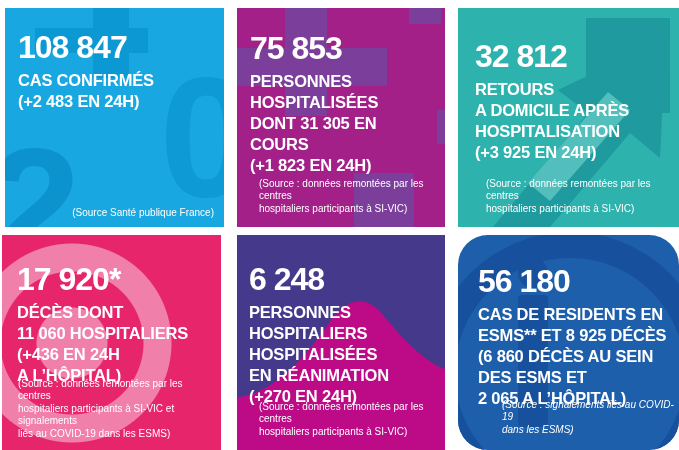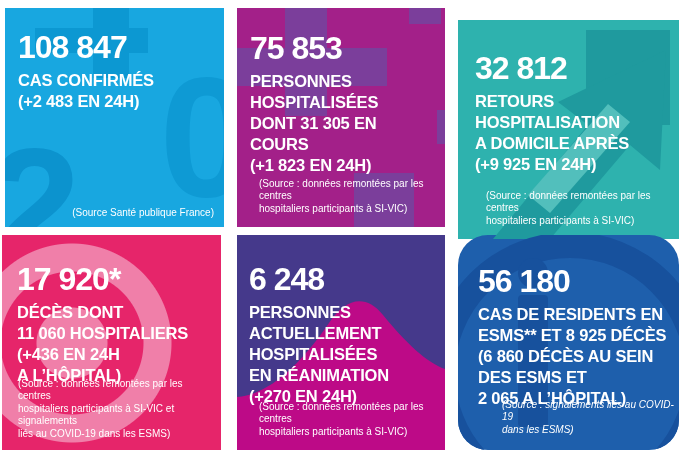--- a/index.html
+++ b/index.html
@@ -3,21 +3,21 @@
 <meta charset="utf-8">
 <style>
   html,body { margin:0; padding:0; background:#ffffff; }
   .canvas {
     position:relative; width:679px; height:450px; background:#ffffff;
     font-family:"Liberation Sans","DejaVu Sans",sans-serif; overflow:hidden;
   }
   .tile { position:absolute; overflow:hidden; color:#ffffff; }
   #t1 { left:5px;   top:8px;   width:219px; height:219px; background:#18A7E0; }
   #t2 { left:237px; top:8px;   width:208px; height:219px; background:#A32089; }
-  #t3 { left:458px; top:20px;   width:221px; height:219px; background:#2EB2AE; }
+  #t3 { left:458px; top:8px;   width:221px; height:219px; background:#2EB2AE; }
   #t4 { left:2px;   top:235px; width:219px; height:215px; background:#E6256A;
         background-image: radial-gradient(circle at 70px 108px,
           #F07FA9 0 35px, #E6256A 36px 71px, #F07FA9 72px 99px, #E6256A 100px); }
   #t5 { left:237px; top:235px; width:208px; height:215px; background:#45398B; }
   #t6 { left:458px; top:235px; width:221px; height:215px; background:#1E5FAC;border-radius:30px; }
 
   .wm { position:absolute; inset:0; z-index:1; pointer-events:none; }
   .wm * { position:absolute; }
   .wm-digit { font-weight:bold; line-height:1; }
   .wm-two  { left:-16px; bottom:-62px; font-size:165px; color:#0C93CE; }
@@ -104,23 +104,23 @@
       <svg width="221" height="219" viewBox="0 0 221 219">
         <rect x="128" y="10" width="84" height="95" fill="#1F9A9E"></rect>
         <path d="M35,219 L130,105 L100,82 L208,30 L202,150 L172,125 L92,219 Z" fill="#1F9A9E"></path>
         <path d="M70,175 L150,84 L172,102 L92,193 Z" fill="#52BFBC"></path>
       </svg>
     </div>
     <div class="content">
       <div class="num">32 812</div>
       <div class="labels">
         <div>RETOURS</div>
+        <div>A DOMICILE APRÈS</div>
         <div>HOSPITALISATION</div>
-        <div>A DOMICILE APRÈS</div>
-        <div>(+9 925 EN 24H)</div>
+        <div>(+3 925 EN 24H)</div>
       </div>
     </div>
     <div class="source">
       <div>(Source : données remontées par les centres</div>
       <div>hospitaliers participants à SI-VIC)</div>
     </div>
   </div>
 
   <div class="tile" id="t4">
     <div class="content">
@@ -142,21 +142,21 @@
   <div class="tile" id="t5">
     <div class="wm" aria-hidden="true">
       <svg width="208" height="215" viewBox="0 0 208 215">
         <path d="M0,162 C30,160 62,132 92,88 C108,64 128,58 146,80 C168,107 190,128 208,134 L208,215 L0,215 Z" fill="#BD0A87"></path>
       </svg>
     </div>
     <div class="content">
       <div class="num">6 248</div>
       <div class="labels">
         <div>PERSONNES</div>
-        <div>ACTUELLEMENT</div>
+        <div>HOSPITALIERS</div>
         <div>HOSPITALISÉES</div>
         <div>EN RÉANIMATION</div>
         <div>(+270 EN 24H)</div>
       </div>
     </div>
     <div class="source">
       <div>(Source : données remontées par les centres</div>
       <div>hospitaliers participants à SI-VIC)</div>
     </div>
   </div>

